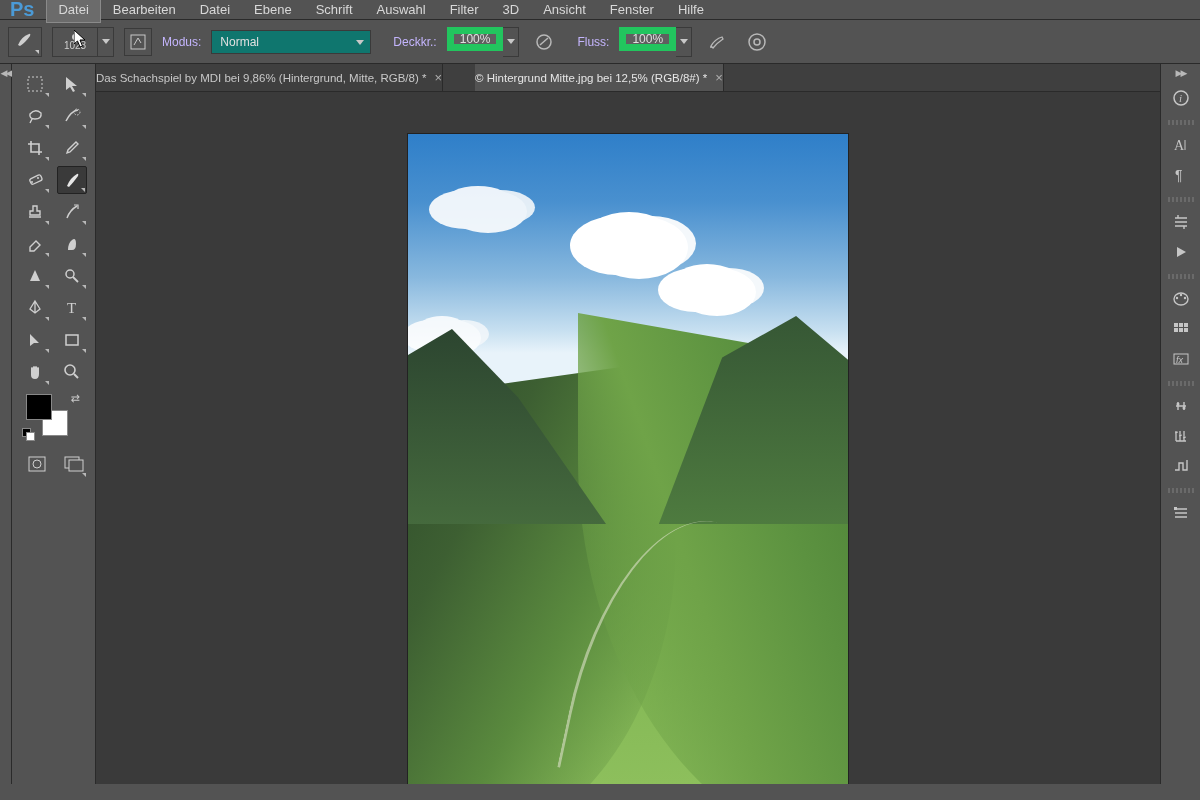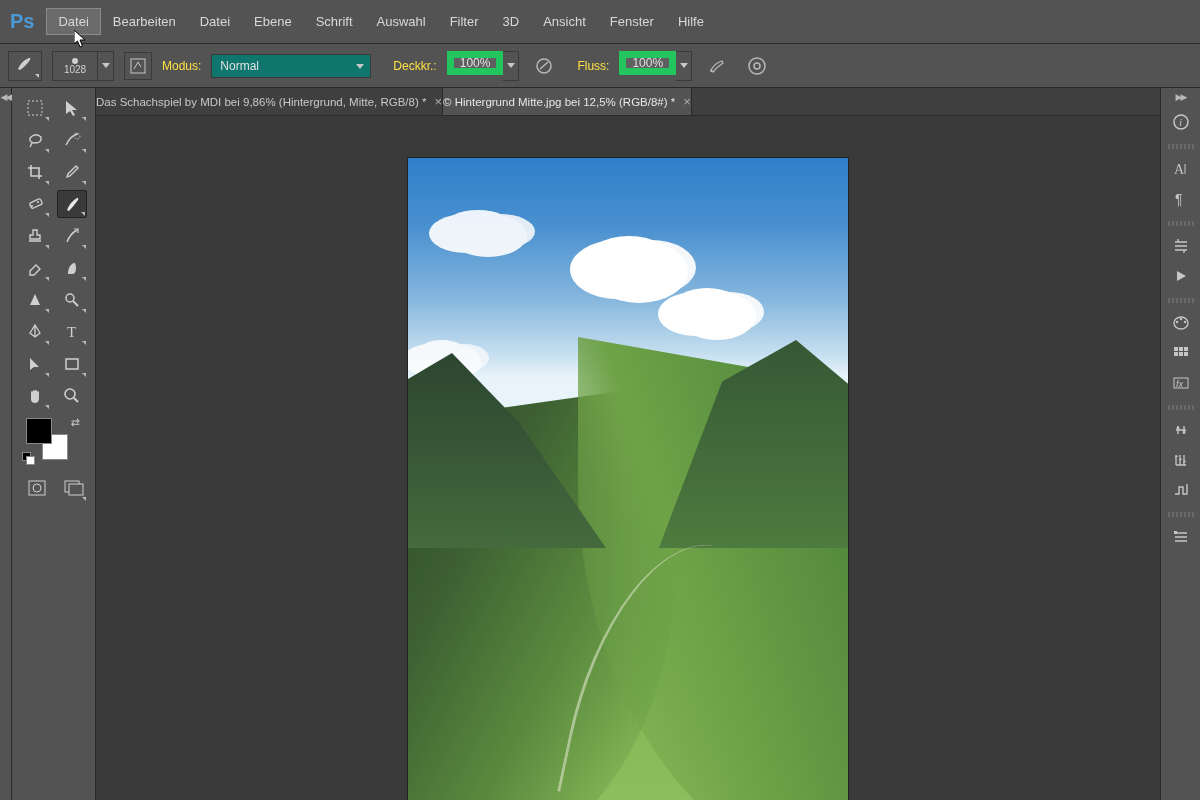--- a/index.html
+++ b/index.html
@@ -1,35 +1,35 @@
 <!DOCTYPE html>
 <html><head>
 <meta charset="utf-8">
 <style>
   * { box-sizing: border-box; margin: 0; padding: 0; user-select: none; }
   body { width: 1200px; height: 800px; background: #535353; font-family: "Segoe UI", Tahoma, sans-serif; font-size: 12px; color: #d8d8d8; overflow: hidden; }
   
   
-  .menubar { height: 44px; background: #535353; display: flex; align-items: center; padding: 0 4px; border-bottom: 1px solid #2a2a2a; }
+  .menubar { height: 20px; background: #535353; display: flex; align-items: center; padding: 0 4px; border-bottom: 1px solid #2a2a2a; }
   .ps-logo { font-size: 20px; font-weight: bold; color: #4b9ad6; margin: 0 12px 0 6px; font-family: Arial, sans-serif; }
   .menu-item { padding: 6px 12px; color: #d8d8d8; cursor: default; font-size: 13px; }
   .menu-item.active { background: #6b6b6b; border: 1px solid #8a8a8a; padding: 5px 11px; }
   .cursor-arrow { position: absolute; left: 74px; top: 30px; z-index: 1000; pointer-events: none; }
 
   
   .optionsbar { height: 44px; background: #535353; display: flex; align-items: center; padding: 0 8px; border-bottom: 1px solid #2a2a2a; gap: 10px; }
   .tool-preset { width: 34px; height: 30px; background: #535353; border: 1px solid #3a3a3a; display:flex; align-items:center; justify-content:center; position:relative; }
   .tool-preset svg { margin-bottom:4px; }
   .mini-tri { position:absolute; right:2px; bottom:2px; width:0;height:0;border-left:4px solid transparent;border-top:4px solid #c8c8c8; }
   .brush-box { width:46px; height:30px; border:1px solid #3a3a3a; background:#535353; display:flex; flex-direction:column; align-items:center; justify-content:center; position:relative; }
   .brush-dot { width:6px;height:6px;border-radius:50%;background:#cfcfcf; margin-top:2px; }
   .brush-size { font-size:10px; color:#cfcfcf; }
   .drop-btn { width:16px; height:30px; border:1px solid #3a3a3a; background:#535353; display:flex; align-items:center; justify-content:center; border-left:none; }
   .tri-down { width:0;height:0;border-left:4px solid transparent;border-right:4px solid transparent;border-top:5px solid #c8c8c8; }
-  .opt-label { color:#fde047; font-size:12px; }
+  .opt-label { color:#c4b5fd; font-size:12px; }
   .opt-select { height:24px; background:#0f766e; border:1px solid #3a3a3a; color:#e0e0e0; padding:0 22px 0 8px; font-size:12px; display:flex; align-items:center; position:relative; }
   .opt-select .tri-down { position:absolute; right:6px; top:9px; }
   .opt-num { height:24px; background:#5f5f5f; border:7px solid #22c55e; color:#e0e0e0; padding:0 6px; font-size:12px; display:flex; align-items:center; min-width:44px; justify-content:center; }
   .icon-btn { width:30px; height:28px; display:flex; align-items:center; justify-content:center; border:1px solid transparent; }
   .panel-toggle { width:28px; height:28px; border:1px solid #3a3a3a; background:#535353; display:flex; align-items:center; justify-content:center; }
   
   
   .main-region { display:flex; height:720px; }
   
   
@@ -46,21 +46,21 @@
   .swap-icon { position:absolute; right:-6px; top:-2px; font-size:11px; color:#c8c8c8; }
   .mini-swatches { position:absolute; left:-4px; bottom:-4px; width:12px; height:12px; }
   .mini-swatches::before { content:""; position:absolute; left:0; top:0; width:7px;height:7px;background:#000;border:1px solid #888; }
   .mini-swatches::after { content:""; position:absolute; left:4px; top:4px; width:7px;height:7px;background:#fff;border:1px solid #888; }
   .tool-bottom { display:flex; gap:10px; margin-top:14px; padding-left:4px; }
 
   
   .doc-area { flex:1; background:#3a3a3a; display:flex; flex-direction:column; }
   .tabbar { height:28px; background:#3f3f3f; display:flex; align-items:stretch; border-bottom:1px solid #2a2a2a; }
   .tab { display:flex; align-items:center; gap:8px; padding:0 0; font-size:11.5px; color:#c8c8c8; border-right:1px solid #2a2a2a; cursor:default; }
-  .tab.active { background:#535353; color:#e6e6e6; }
+  .tab.active { background:#535353; color:#e6e6e6;margin-left:32px; }
   .tab .close-x { font-size:13px; color:#aeaeae; }
   .canvas-wrap { flex:1; display:flex; align-items:flex-start; justify-content:center; padding-top:42px; overflow:hidden; }
   .canvas { width:440px; height:650px; background:#fff; box-shadow:0 0 0 1px #222; overflow:hidden; position:relative; }
   
   
   .sky { position:absolute; inset:0; background:linear-gradient(#2f7fc9 0%, #4990cf 18%, #88b8de 38%, #c6dff0 52%, #e8f3fa 58%); height:58%; }
   .cloud { position:absolute; background:#fff; border-radius:50%; filter:blur(0.5px); box-shadow: 10px 8px 0 4px #fff, -12px 6px 0 2px #fff, 22px 4px 0 0 #f4f8fb; }
   .mtn-far { position:absolute; background:#6b8fa3; }
   .mtn-mid { position:absolute; background:#3f6150; }
   .valley { position:absolute; left:0; right:0; top:45%; bottom:0; background:linear-gradient(#5a8a3e 0%, #6fa348 20%, #7fb552 50%, #8dbf5c 100%); }

